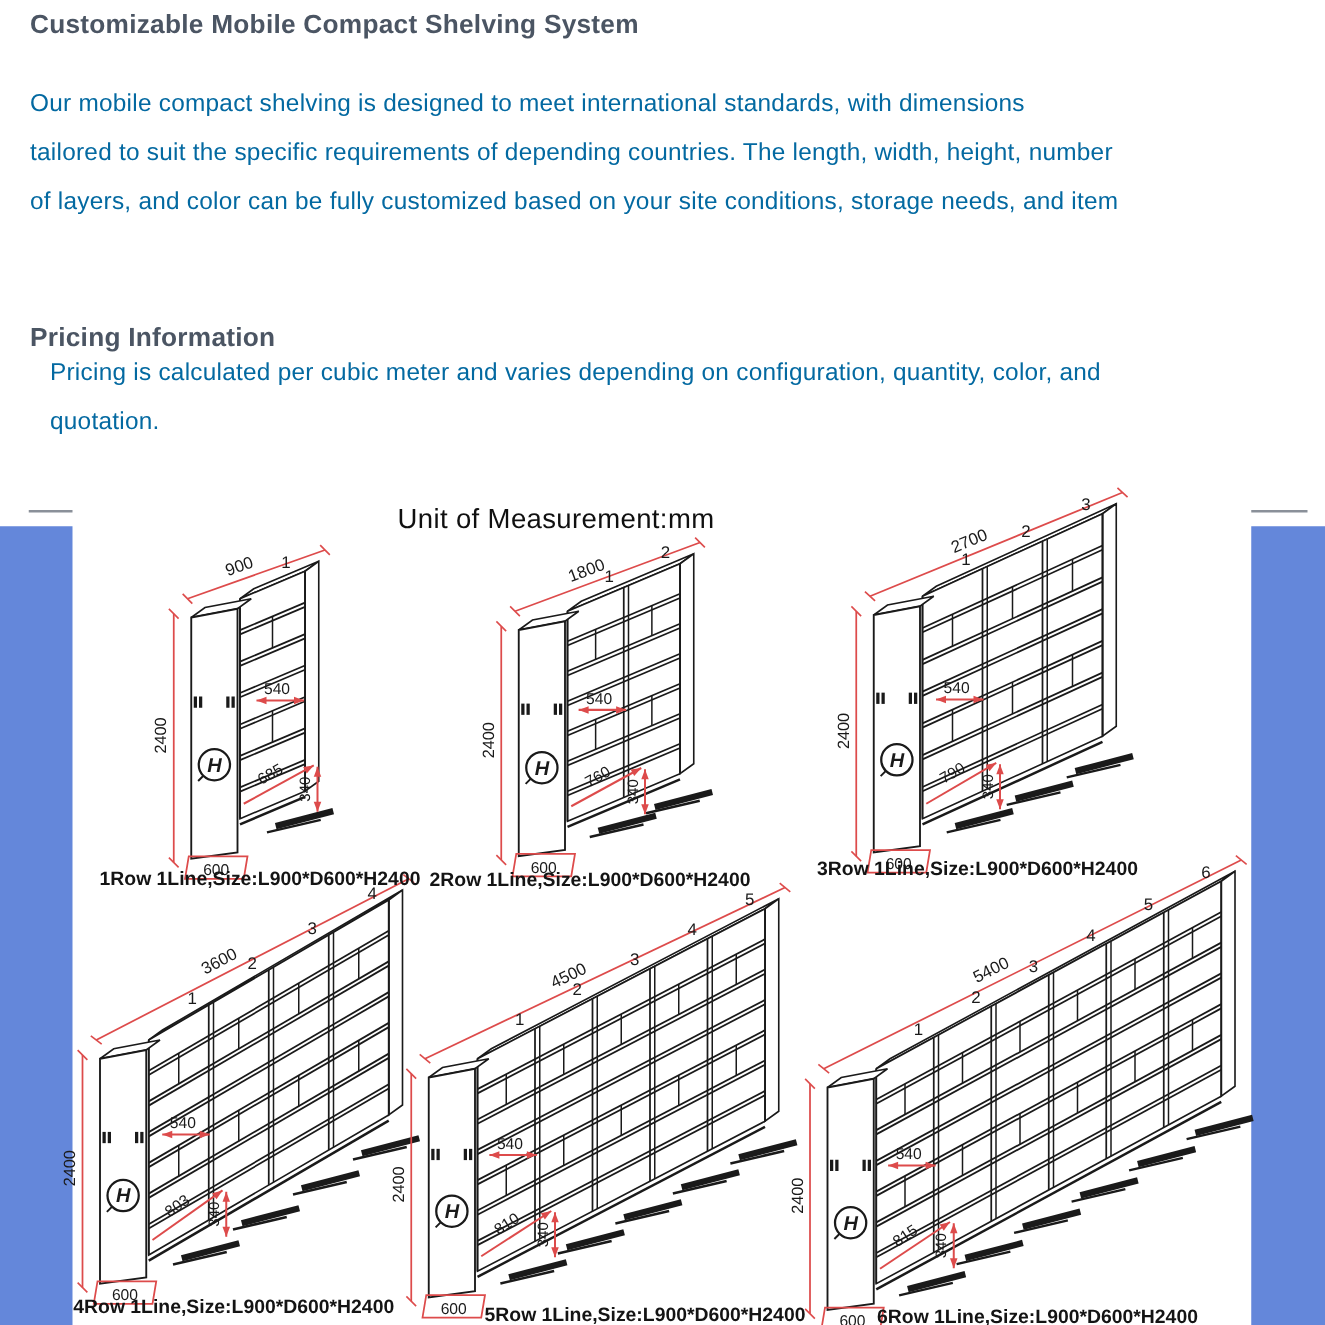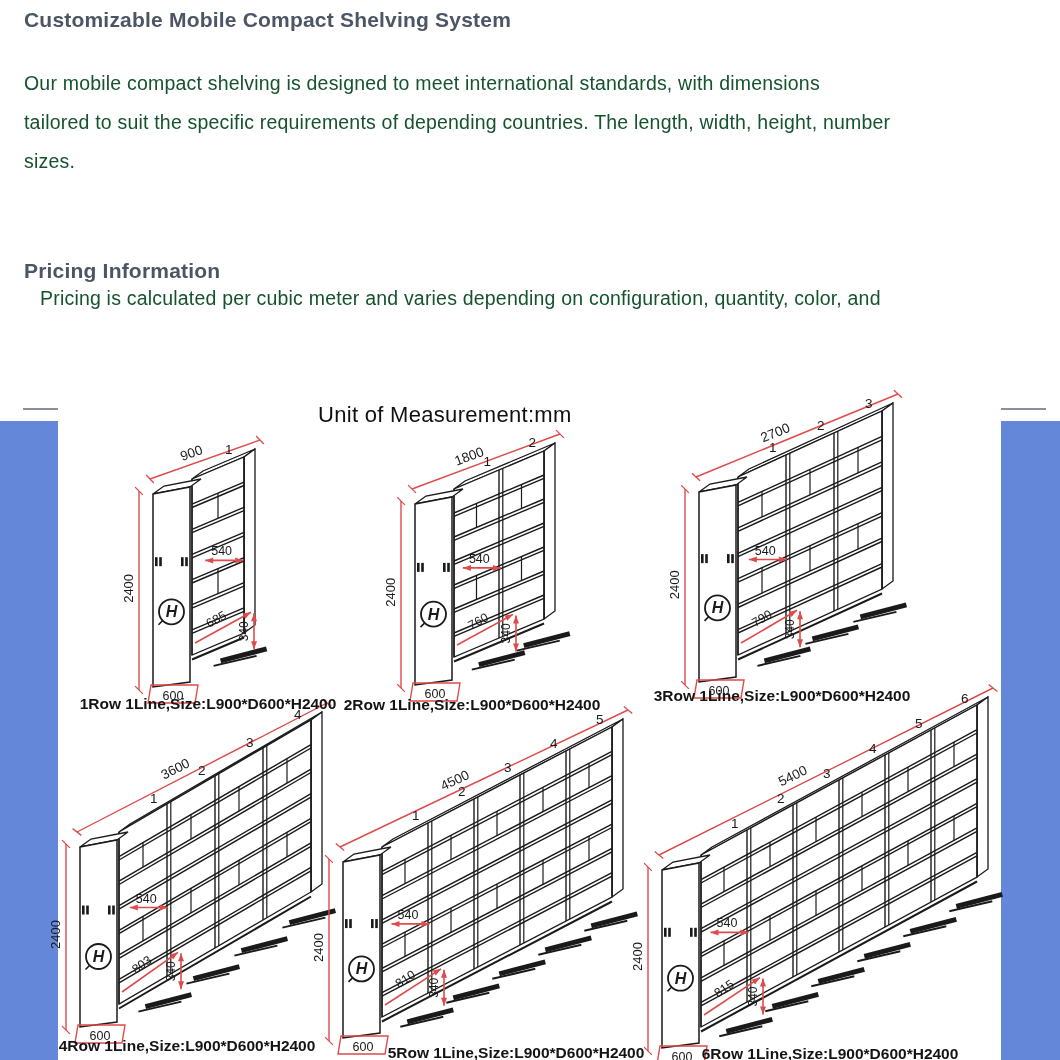--- a/index.html
+++ b/index.html
@@ -1,44 +1,45 @@
 <!DOCTYPE html>
 <html><head>
 <meta charset="utf-8">
 <style>
   html,body{margin:0;padding:0;}
   body{width:1060px;height:1060px;position:relative;background:#ffffff;overflow:hidden;
        font-family:"Liberation Sans",sans-serif;}
   .abs{position:absolute;}
   .h1{left:24px;top:8px;font-size:21px;font-weight:bold;color:#4b5563;letter-spacing:.2px;white-space:nowrap;}
   .h2{left:24px;top:241px;font-size:21px;font-weight:bold;color:#4b5563;letter-spacing:.2px;white-space:nowrap;margin-top:18px;}
-  .para{left:24px;font-size:19.5px;color:#14532d;letter-spacing:.2px;}
+  .para{left:24px;font-size:19.5px;color:#0369a1;letter-spacing:.2px;}
   .para .ln{height:39px;line-height:39px;white-space:nowrap;}
   .bluebar{top:421px;height:639px;background:#6487da;}
   .dash{height:2px;background:#8a9099;top:408px;}
   .unit-title{left:318px;top:402px;font-size:22px;color:#101010;white-space:nowrap;letter-spacing:.3px;}
   .cap{width:340px;text-align:center;font-weight:bold;font-size:15.5px;color:#141414;white-space:nowrap;}
   .diag svg{display:block;}
   svg text{font-family:"Liberation Sans",sans-serif;fill:#1a1a1a;}
 </style>
 </head>
 <body>
 
 <div class="abs h1">Customizable Mobile Compact Shelving System</div>
 
 <div class="abs para" style="top:64px;">
   <div class="ln">Our mobile compact shelving is designed to meet international standards, with dimensions</div>
   <div class="ln">tailored to suit the specific requirements of depending countries. The length, width, height, number</div>
-  <div class="ln">sizes.</div>
+  <div class="ln">of layers, and color can be fully customized based on your site conditions, storage needs, and item</div>
 </div>
 
 <div class="abs h2">Pricing Information</div>
 
 <div class="abs para" style="top:279px;margin-left:16px;">
   <div class="ln">Pricing is calculated per cubic meter and varies depending on configuration, quantity, color, and</div>
+  <div class="ln">quotation.</div>
 </div>
 
 <div class="abs dash" style="left:23px;width:35px;"></div>
 <div class="abs dash" style="left:1001px;width:45px;"></div>
 <div class="abs bluebar" style="left:0;width:58px;"></div>
 <div class="abs bluebar" style="left:1001px;width:59px;"></div>
 
 <div class="abs unit-title">Unit of Measurement:mm</div>
 
 <div class="abs diag" id="dia0" style="left: 111px; top: 435px;">

